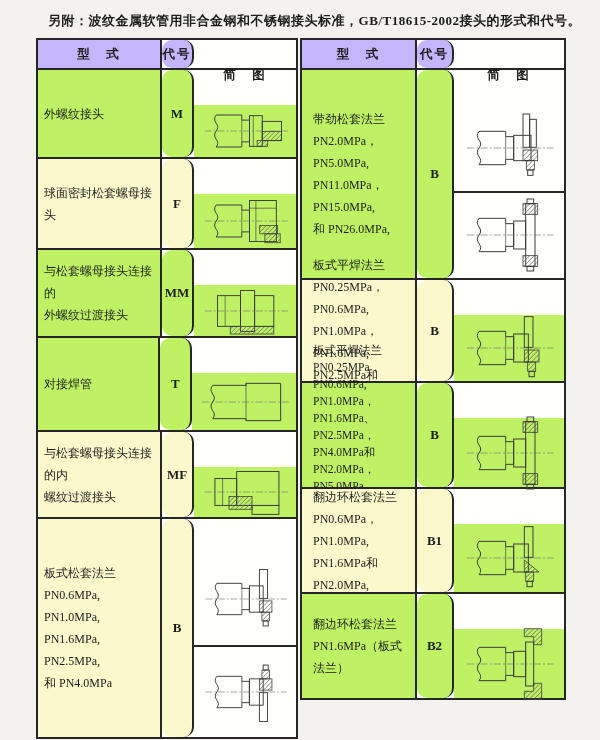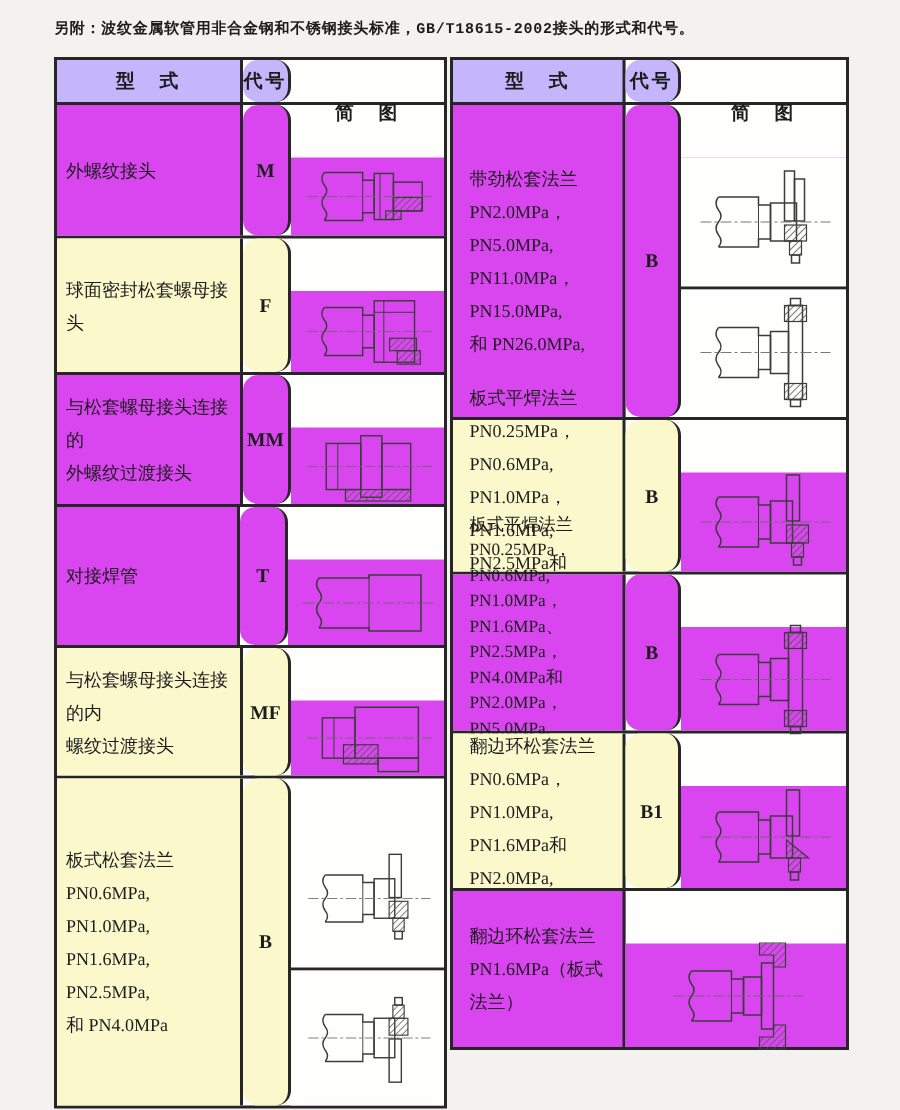--- a/index.html
+++ b/index.html
@@ -5,32 +5,32 @@
   html,body{margin:0;padding:0;}
   body{
     width:600px;height:740px;position:relative;
     background:#f3f2ef;
     font-family:"Liberation Serif", serif;
     color:#1c1c1c;
     overflow:hidden;
   }
   .title{
     position:absolute;left:36px;top:12px;width:545px;
-    font-family:Liberation Mono, monospace;
-    font-weight:bold;font-size:10px;letter-spacing:0.5px;
+    font-family:Liberation Serif, serif;
+    font-weight:bold;font-size:13px;letter-spacing:0.5px;text-align:right;
   }
   .tbl{
     position:absolute;top:38px;
     border:2px solid #262626;background:#fefefc;
   }
   .tbl-left{left:36px;width:258px;}
   .tbl-right{left:300px;width:262px;}
   .trow{display:flex;border-bottom:2px solid #262626;box-sizing:border-box;}
   .trow.last{border-bottom:none;}
-  .cell{box-sizing:border-box;display:flex;align-items:center;background:#d946ef;}
+  .cell{box-sizing:border-box;display:flex;align-items:center;background:#bef264;}
   .c1{border-right:2px solid #262626;padding:3px 4px 3px 6px;}
   .tbl-left .c1{width:124px;}
   .tbl-right .c1{width:115px;padding-left:11px;}
   .c2{border-right:2px solid #262626;justify-content:center;border-radius:10px;}
   .tbl-left .c2{width:32px;}
   .tbl-right .c2{width:37px;}
   .c3{flex:1;justify-content:center;padding:2px;margin-top:35px;}
   .thead{height:30px;}
   .thead .cell{
     background:#c4b5fd;justify-content:center;
@@ -340,20 +340,21 @@
     </div>
   </div>
 
   <div class="trow last" style="height:104px">
     <div class="cell c1 type">
         <div>
           <div class="ls">翻边环松套法兰</div>
           <div class="ls">PN1.6MPa（板式法兰）</div>
         </div>
       </div>
+    <div class="cell c2 code">B2</div>
     <div class="cell c3">
       <svg class="diag" width="100" height="88" viewBox="0 0 150 110">
           <path class="ln" d="M30 30 H70 V38 H82 V72 H70 V80 H30"></path>
           <path class="ln" d="M30 30 Q25 36 30 43 Q35 49 30 55 Q25 61 30 68 Q35 74 30 80"></path>
           <line class="ln thin" x1="70" y1="38" x2="70" y2="72"></line>
           <rect class="ln" x="82" y="36" width="18" height="38"></rect>
           <rect class="ln" x="100" y="22" width="12" height="66"></rect>
           <path class="ht" d="M98 2 H124 V26 H112 V14 H98 Z"></path>
           <path class="ht" d="M98 108 H124 V84 H112 V96 H98 Z"></path>
           <line class="cl" x1="12" y1="55" x2="142" y2="55"></line>

